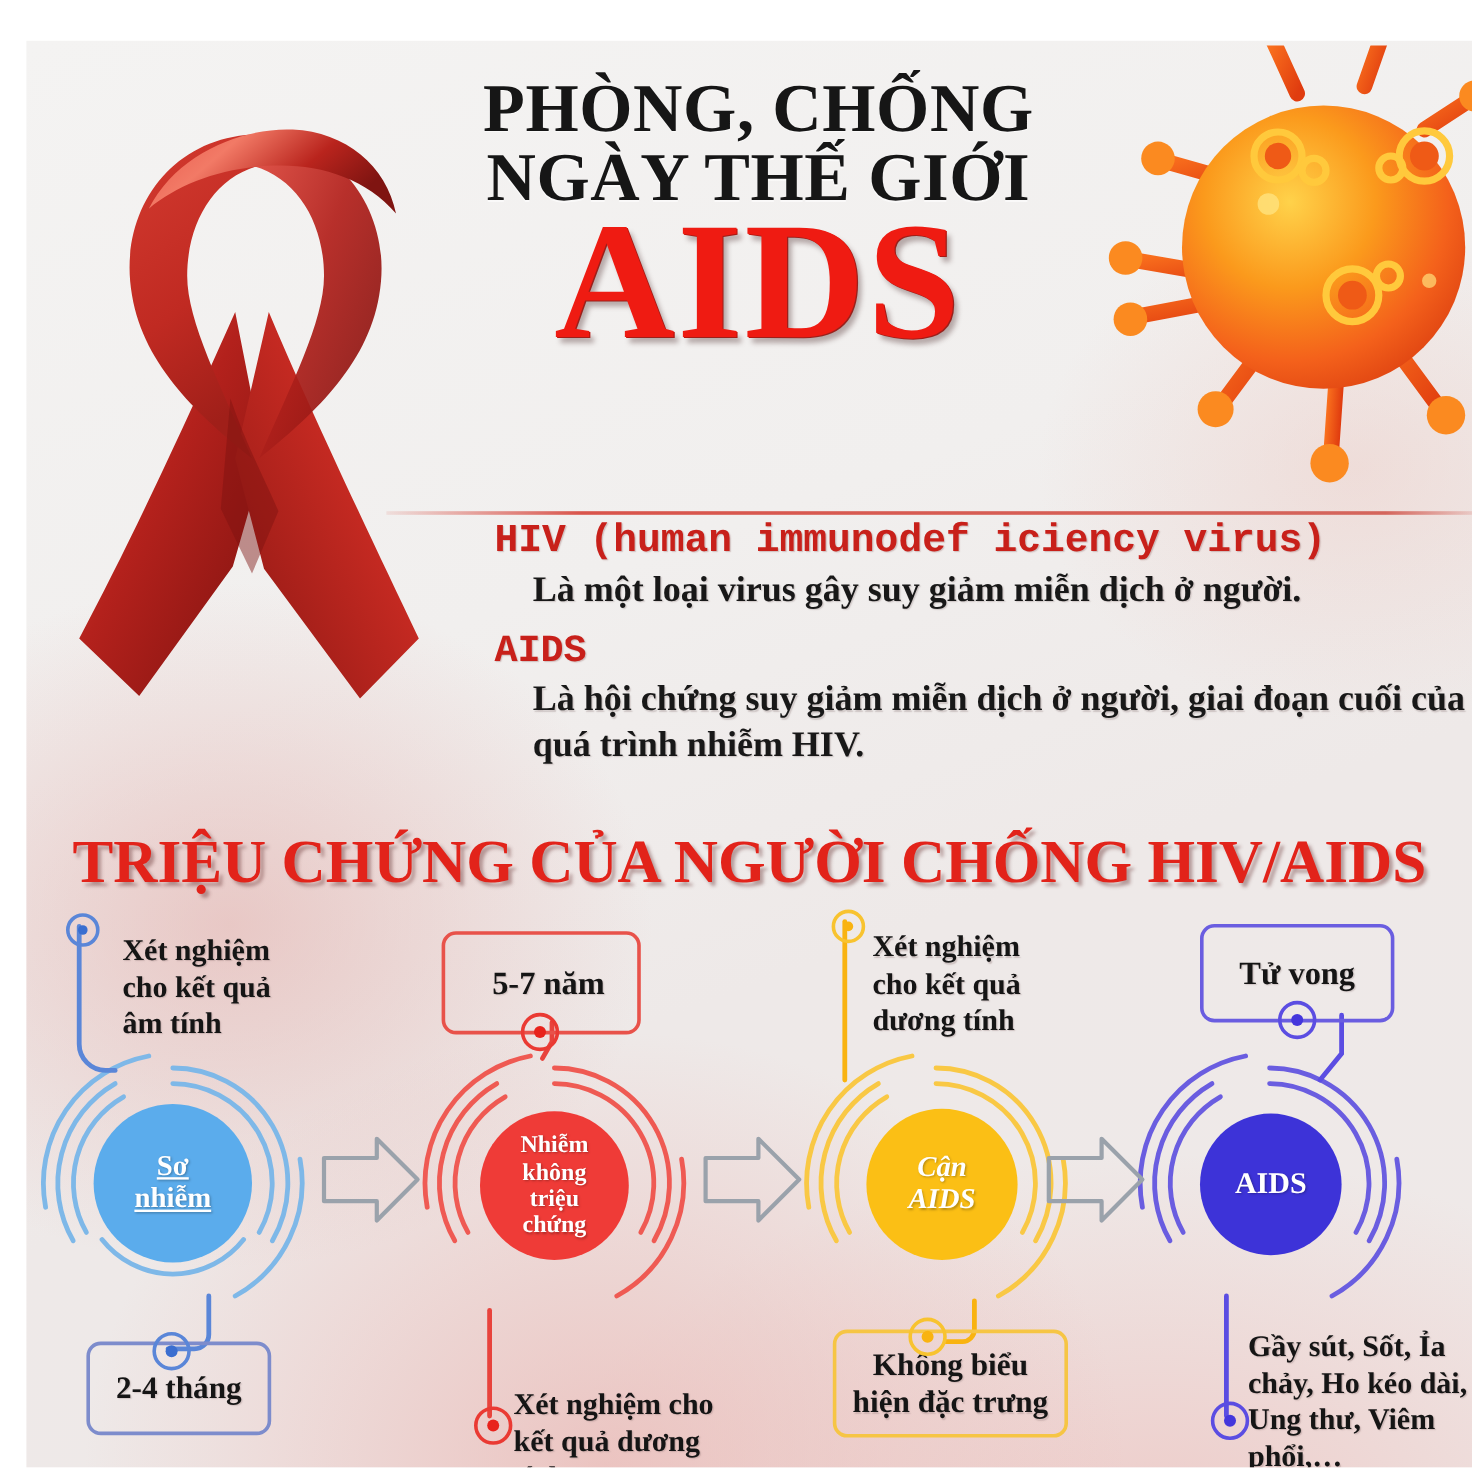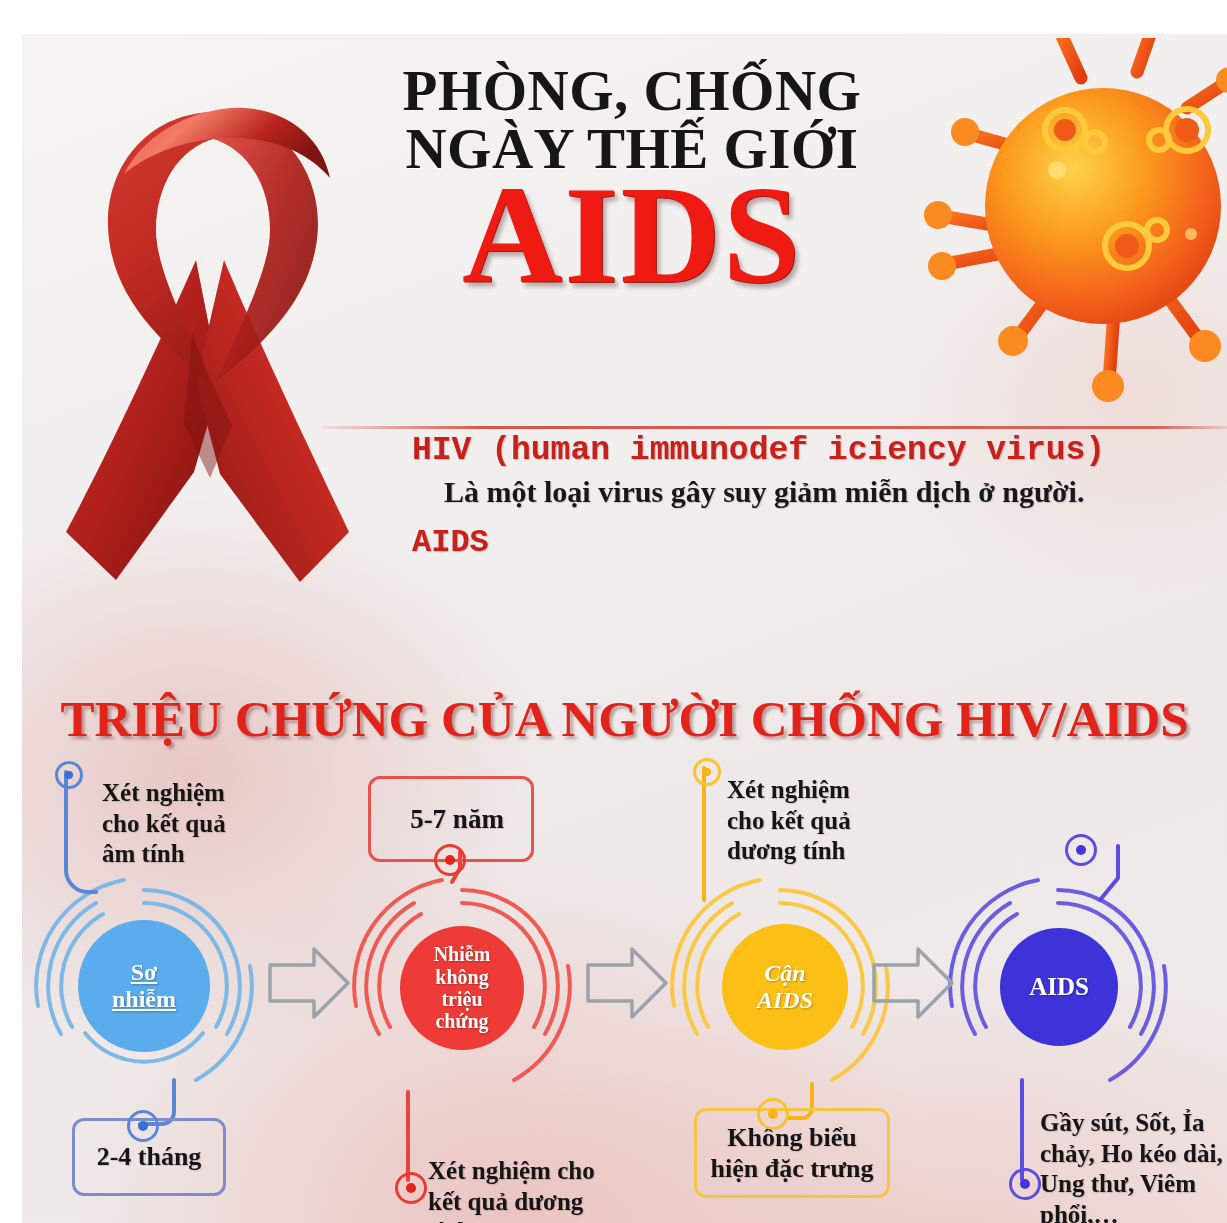--- a/index.html
+++ b/index.html
@@ -209,20 +209,21 @@
     <div class="hl-line">NGÀY THẾ GIỚI</div>
     <div id="aids-big">AIDS</div>
   </div>
 
   <div id="divider"></div>
 
   <div id="defs">
     <div class="def-term">HIV (human immunodef iciency virus)</div>
     <div class="def-body">Là một loại virus gây suy giảm miễn dịch ở người.</div>
     <div class="def-term small">AIDS</div>
+    <div class="def-body">Là hội chứng suy giảm miễn dịch ở người, giai đoạn cuối của quá trình nhiễm HIV.</div>
   </div>
 
   <div id="sec-title">TRIỆU CHỨNG CỦA NGƯỜI CHỐNG HIV/AIDS</div>
 
   <div id="flow">
 
     <svg class="rings" viewBox="0 0 1205 483" preserveAspectRatio="none" aria-hidden="true">
       <g fill="none" stroke-linecap="round">
 
         <g stroke="#7eb8e8" transform="translate(122,246)">
@@ -318,20 +319,21 @@
     <div class="note" style="left:705px;top:35px;width:190px;font-size:25px;white-space:pre-line;">Xét nghiệm
 cho kết quả
 dương tính</div>
     <div class="chip gold" style="left:672px;top:368px;width:190px;height:84px;font-size:26px;white-space:pre-line;">Không biểu
 hiện đặc trưng</div>
     <div class="dot gold" style="left:735px;top:358px;width:26px;height:26px;"></div>
 
     <div class="stage-core core-4" style="left:978px;top:188px;width:118px;height:118px;font-size:25px;">
       <span style="white-space:pre-line;">AIDS</span>
     </div>
+    <div class="chip indigo" style="left:978px;top:30px;width:156px;height:76px;font-size:27px;">Tử vong</div>
     <div class="dot indigo" style="left:1043px;top:94px;width:26px;height:26px;"></div>
     <div class="note" style="left:1018px;top:368px;width:195px;font-size:25px;white-space:pre-line;">Gầy sút, Sốt, Ỉa
 chảy, Ho kéo dài,
 Ung thư, Viêm
 phổi,…</div>
     <div class="dot indigo" style="left:987px;top:428px;width:26px;height:26px;"></div>
 
   </div>
 </div>
 

